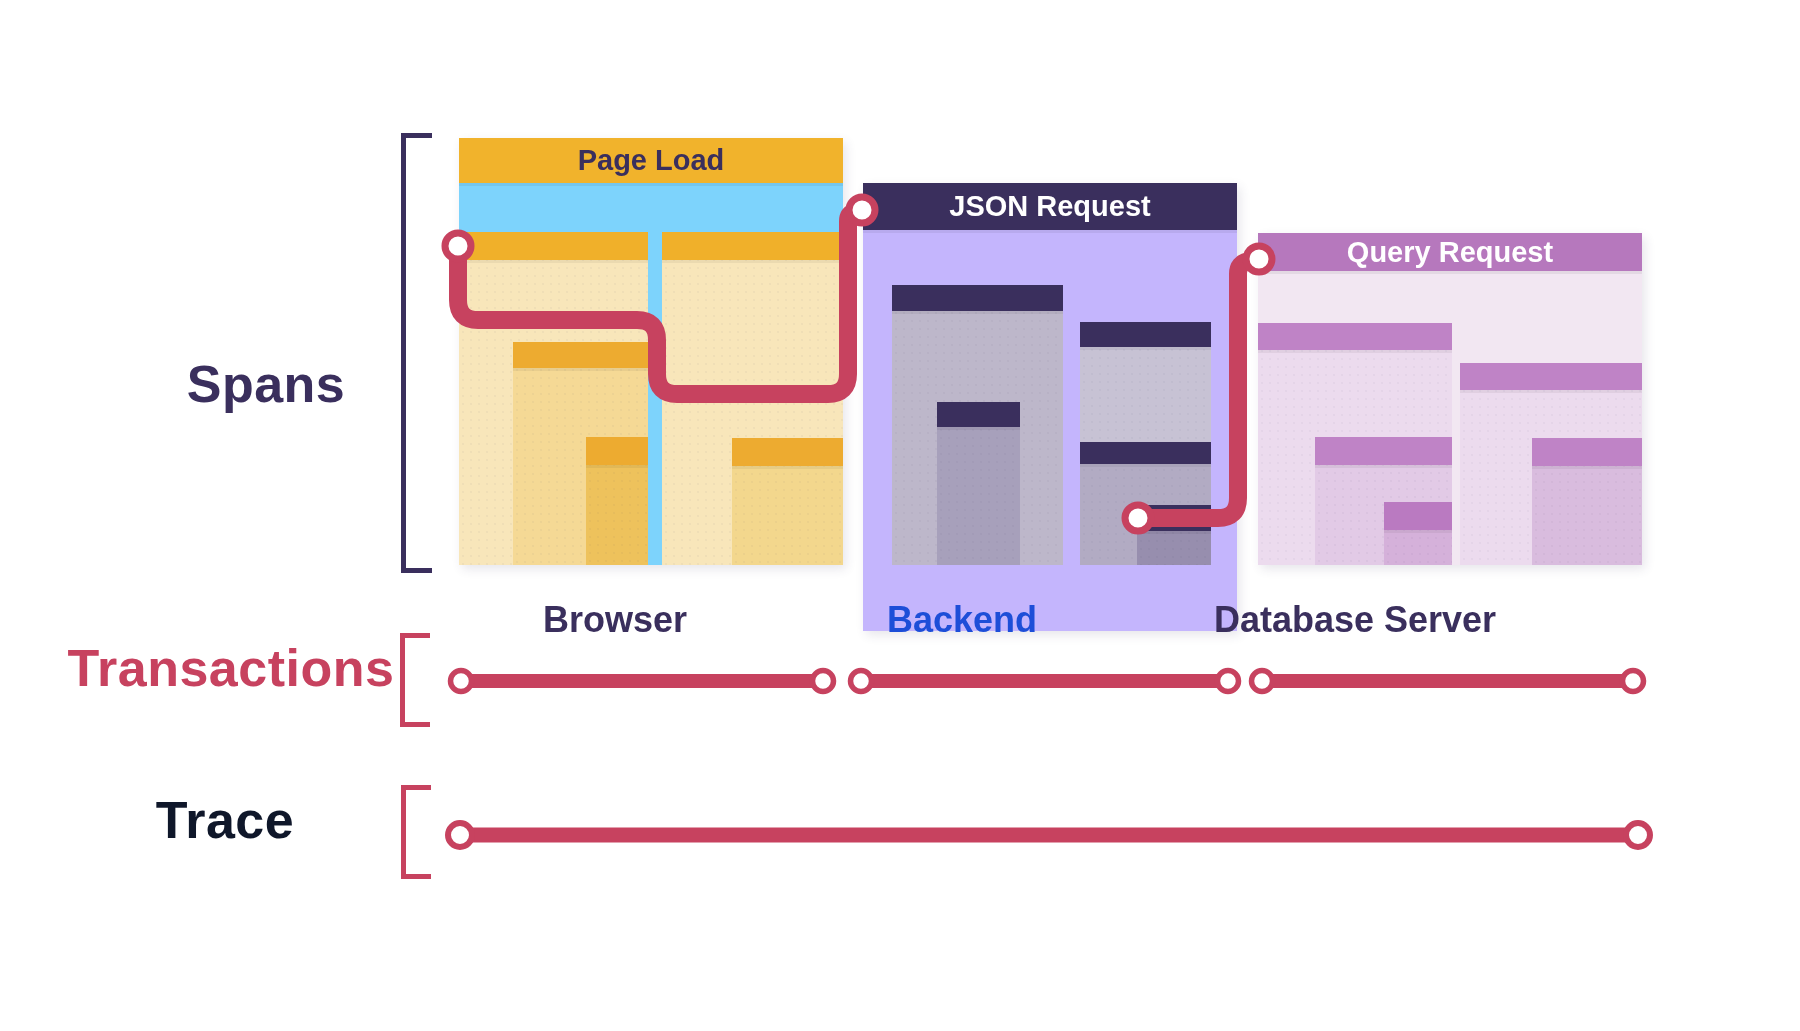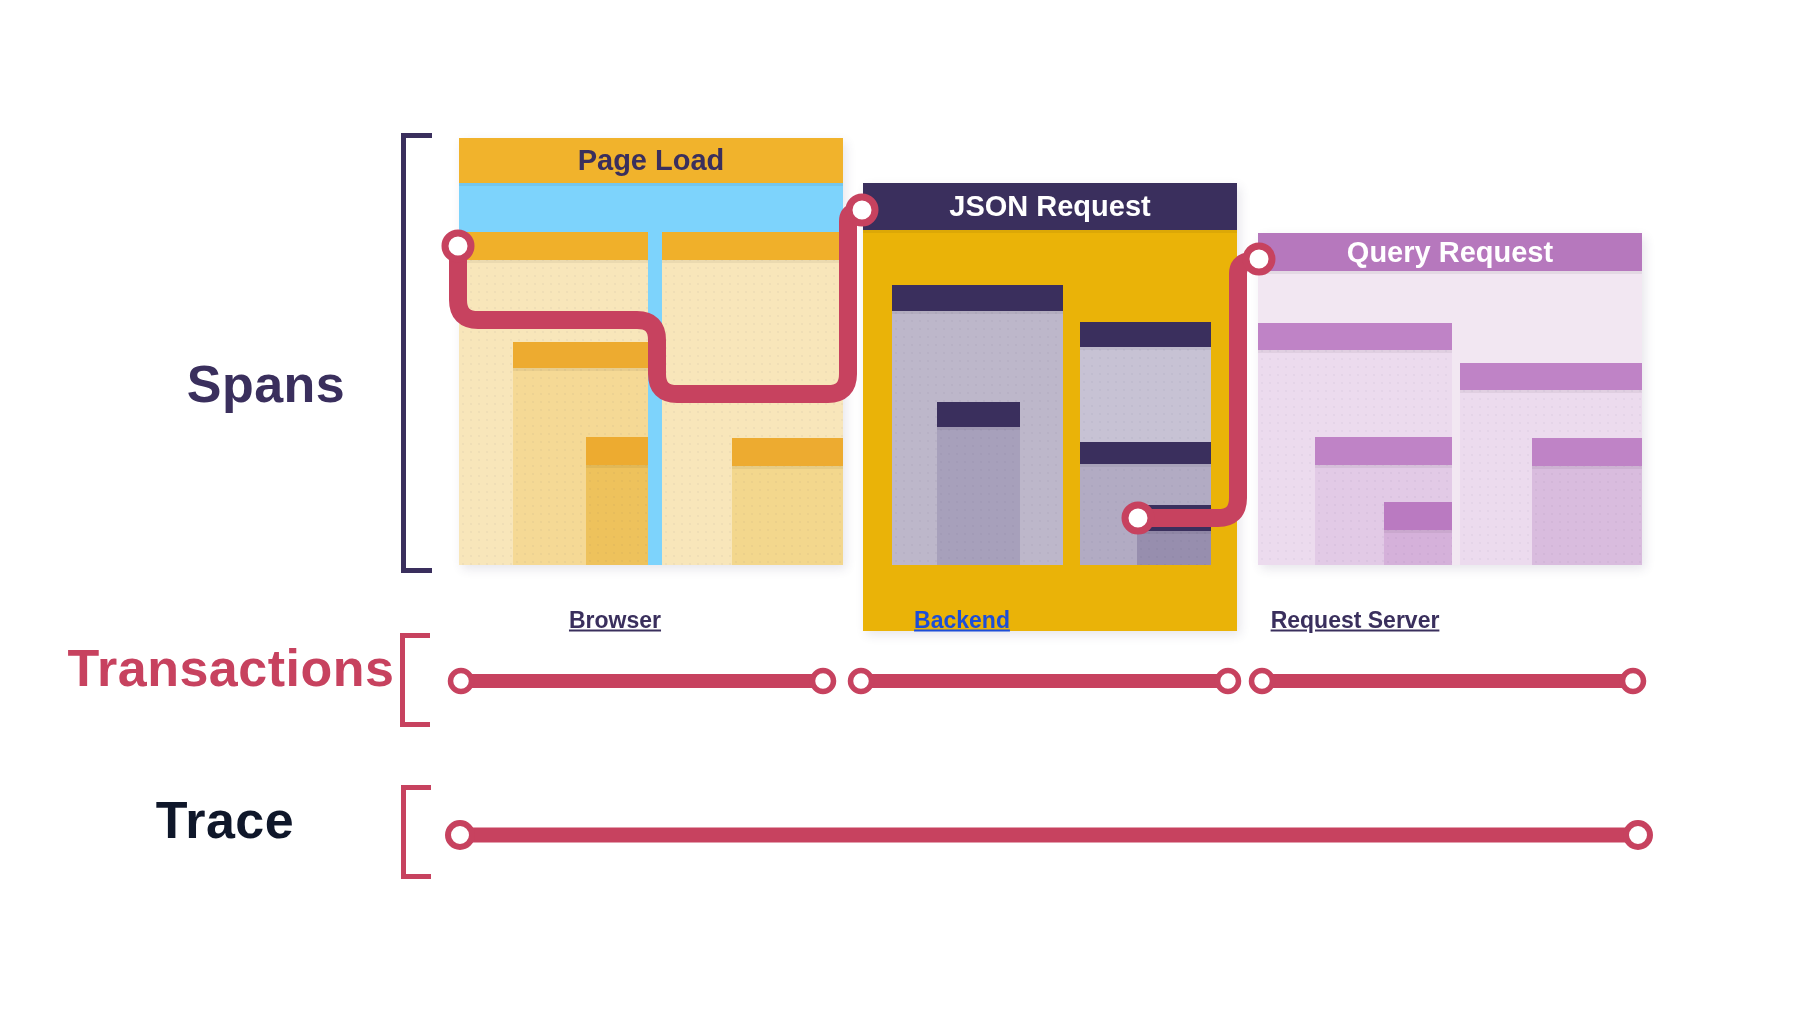--- a/index.html
+++ b/index.html
@@ -29,21 +29,21 @@
     position:absolute;
     background-image:radial-gradient(rgba(58,47,93,0.045) 1.2px, transparent 1.2px);
     background-size:8px 8px;
   }
   .span-header{
     position:absolute;left:0;top:0;width:100%;
     box-shadow:0 3px 0 rgba(0,0,0,0.05);
   }
   .caption{
     position:absolute;transform:translate(-50%,-50%);
-    font-weight:700;font-size:23px;white-space:nowrap;text-decoration:underline;
+    font-weight:700;font-size:36px;white-space:nowrap;
   }
   #overlay{position:absolute;left:0;top:0;z-index:10;pointer-events:none;}
   #panels{position:absolute;left:0;top:0;z-index:1;}
 </style>
 </head>
 <body>
 
 <div id="stage">
 
   <div class="row-label" style="left: 266px; top: 384px; color: rgb(58, 47, 93);">Spans</div>
@@ -67,21 +67,21 @@
           <div class="span-header" style="height: 26px; background: rgb(237, 171, 48);"></div>
         </div>
         <div class="span-block" style="left: 127px; top: 299px; width: 62px; height: 128px; background-color: rgb(238, 194, 92);">
           <div class="span-header" style="height: 28px; background: rgb(237, 171, 48);"></div>
         </div>
         <div class="span-block" style="left: 273px; top: 300px; width: 111px; height: 127px; background-color: rgb(243, 215, 141);">
           <div class="span-header" style="height: 28px; background: rgb(237, 171, 48);"></div>
         </div>
       </div>
       <div class="caption" style="left: 615px; top: 620px; color: rgb(58, 47, 93);">Browser</div>
-      <div class="panel" style="left: 863px; top: 183px; width: 374px; height: 448px; background: #eab308;">
+      <div class="panel" style="left: 863px; top: 183px; width: 374px; height: 448px; background: #c4b5fd;">
         <div class="panel-header" style="height: 47px; background: rgb(58, 47, 93); color: rgb(255, 255, 255);">JSON Request</div>
         <div class="span-block" style="left: 29px; top: 102px; width: 171px; height: 280px; background-color: rgb(189, 183, 202);">
           <div class="span-header" style="height: 26px; background: rgb(58, 47, 93);"></div>
         </div>
         <div class="span-block" style="left: 74px; top: 219px; width: 83px; height: 163px; background-color: rgb(167, 160, 187);">
           <div class="span-header" style="height: 25px; background: rgb(58, 47, 93);"></div>
         </div>
         <div class="span-block" style="left: 217px; top: 139px; width: 131px; height: 243px; background-color: rgb(199, 194, 212);">
           <div class="span-header" style="height: 25px; background: rgb(58, 47, 93);"></div>
         </div>
@@ -104,21 +104,21 @@
         <div class="span-block" style="left: 57px; top: 204px; width: 137px; height: 128px; background-color: rgb(226, 202, 230);">
           <div class="span-header" style="height: 28px; background: rgb(191, 131, 198);"></div>
         </div>
         <div class="span-block" style="left: 126px; top: 269px; width: 68px; height: 63px; background-color: rgb(213, 177, 218);">
           <div class="span-header" style="height: 28px; background: rgb(186, 122, 193);"></div>
         </div>
         <div class="span-block" style="left: 274px; top: 205px; width: 110px; height: 127px; background-color: rgb(217, 188, 222);">
           <div class="span-header" style="height: 28px; background: rgb(191, 131, 198);"></div>
         </div>
       </div>
-      <div class="caption" style="left: 1355px; top: 620px; color: rgb(58, 47, 93);">Request Server</div>
+      <div class="caption" style="left: 1355px; top: 620px; color: rgb(58, 47, 93);">Database Server</div>
     </div>
 
   <svg id="overlay" width="1800" height="1031" viewBox="0 0 1800 1031">
       <path d="M 458 246 L 458 300 Q 458 320 478 320 L 637 320 Q 657 320 657 340 L 657 374 Q 657 394 677 394 L 828 394 Q 848 394 848 374 L 848 221.2801098892805 Q 848 214 855 212 L 862 210" fill="none" stroke="#c7425f" stroke-width="18"></path>
       <path d="M 1138 518 L 1218 518 Q 1238 518 1238 498 L 1238 273.688779163216 Q 1238 263 1248.5 261 L 1259 259" fill="none" stroke="#c7425f" stroke-width="18"></path>
       <circle cx="458" cy="246" r="13" fill="#ffffff" stroke="#c7425f" stroke-width="7"></circle>
       <circle cx="862" cy="210" r="13" fill="#ffffff" stroke="#c7425f" stroke-width="7"></circle>
       <circle cx="1138" cy="518" r="13" fill="#ffffff" stroke="#c7425f" stroke-width="7"></circle>
       <circle cx="1259" cy="259" r="13" fill="#ffffff" stroke="#c7425f" stroke-width="7"></circle>
       <line x1="461" y1="681" x2="823" y2="681" stroke="#c7425f" stroke-width="14"></line>

